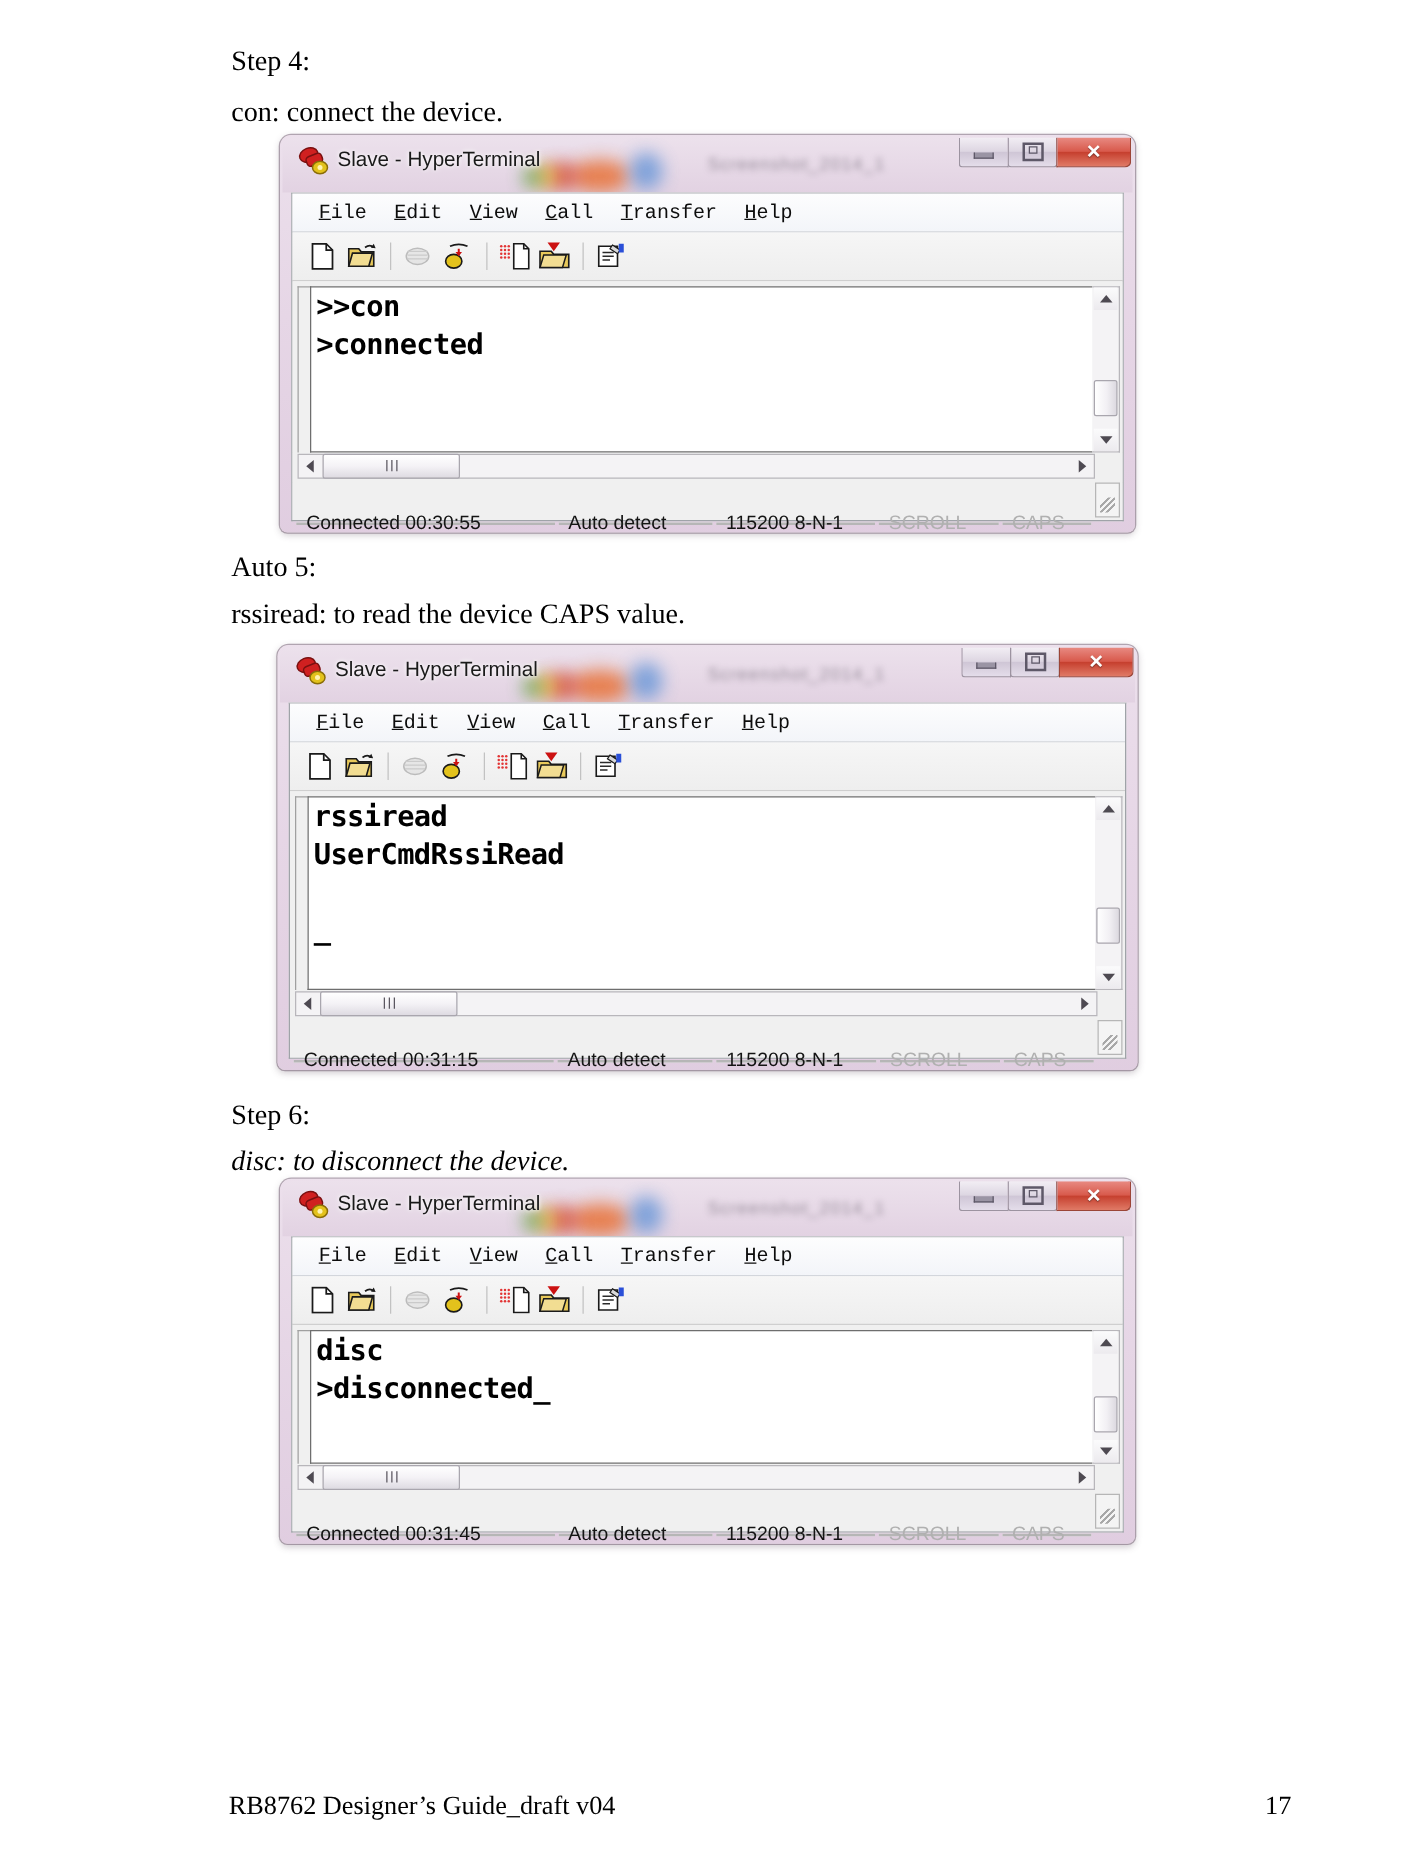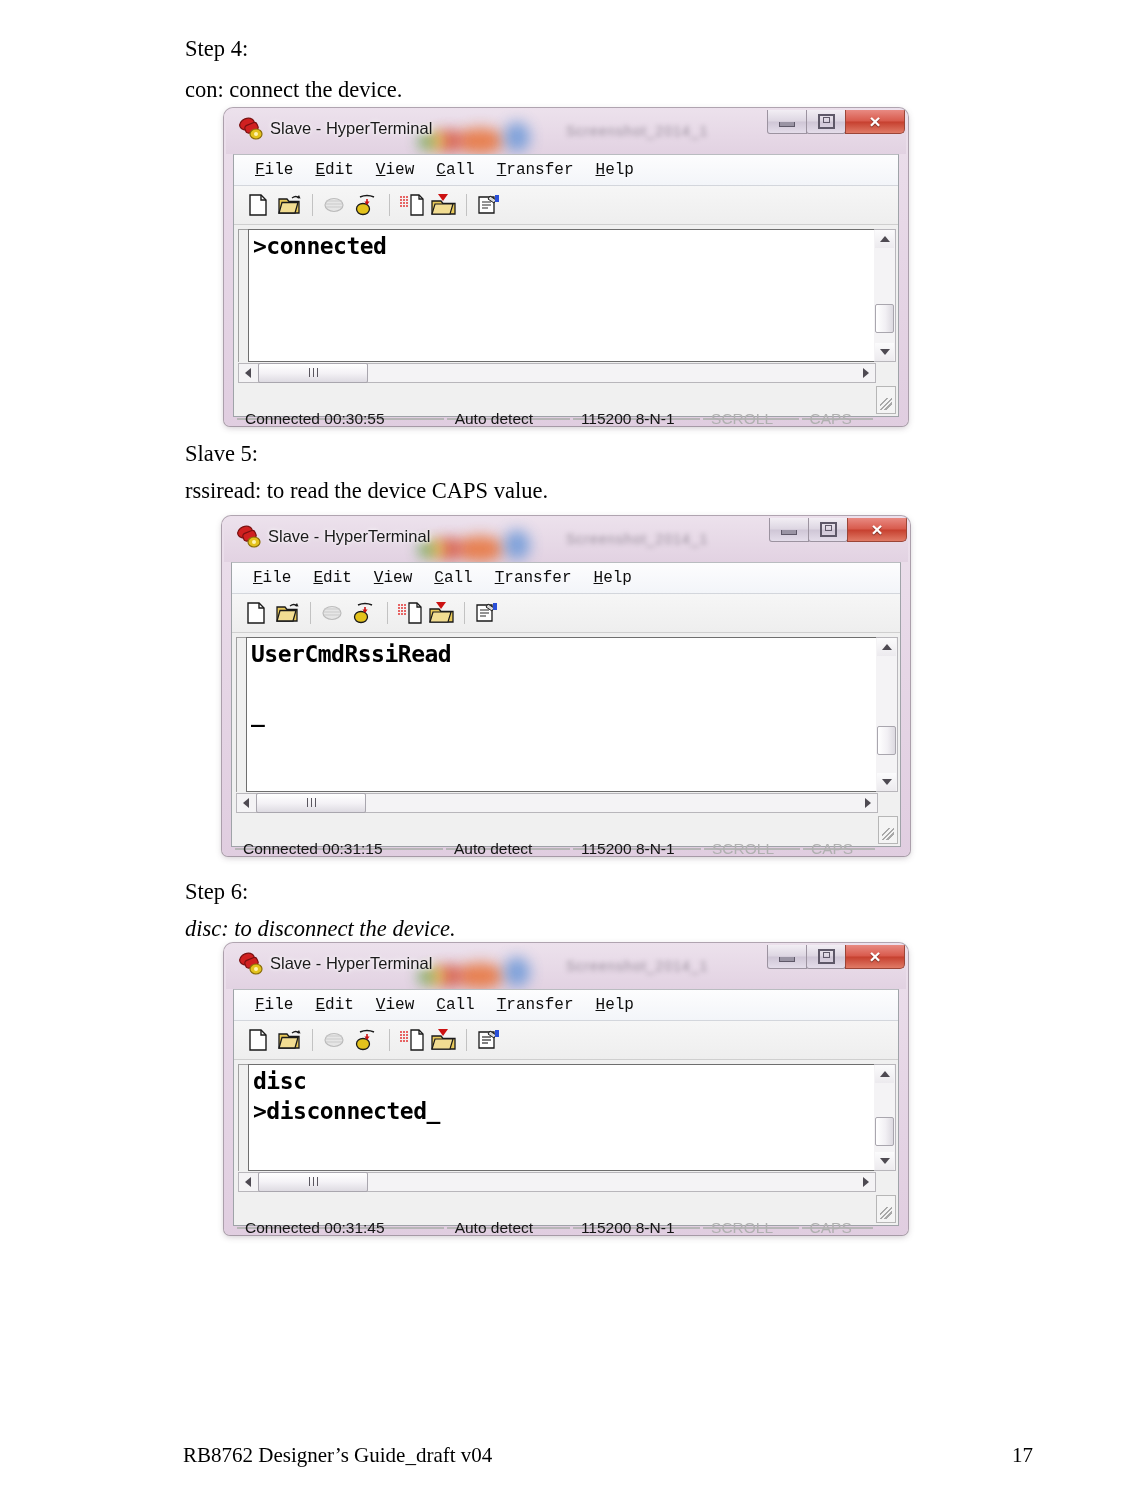--- a/index.html
+++ b/index.html
@@ -22,21 +22,21 @@
     font-family: "Liberation Serif", serif;
     font-size: 22.5px;
     line-height: 1.25;
     color: #000;
     white-space: nowrap;
   }
   .footer-line {
     position: absolute;
     left: 183px;
     right: 103px;
-    bottom: 33px;
+    bottom: 44px;
     height: 30px;
     font-family: "Liberation Serif", serif;
     font-size: 21px;
     color: #000;
     display: flex;
     justify-content: space-between;
     align-items: flex-end;
   }
 
   
@@ -388,21 +388,21 @@
       linear-gradient(135deg, transparent 66%, #a8a8a8 66%, #a8a8a8 76%, transparent 76%),
       linear-gradient(135deg, transparent 26%, #a8a8a8 26%, #a8a8a8 36%, transparent 36%);
   }
 </style>
 </head>
 <body>
 
 <div class="doc-text" style="left:185px; top:35px;">Step 4:</div>
 <div class="doc-text" style="left:185px; top:76px;">con: connect the device.</div>
 
-<div class="doc-text" style="left:185px; top:440px;">Slave 5:</div>
+<div class="doc-text" style="left:185px; top:440px;">Auto 5:</div>
 <div class="doc-text" style="left:185px; top:477px;">rssiread: to read the device CAPS value.</div>
 
 <div class="doc-text" style="left:185px; top:878px;">Step 6:</div>
 <div class="doc-text" style="left:185px; top:915px;font-style:italic;">disc: to disconnect the device.</div>
 
 <div class="footer-line">
   <span>RB8762 Designer’s Guide_draft v04</span>
   <span>17</span>
 </div>
 
@@ -521,20 +521,21 @@
             </g>
             <path d="M13 2 l6 4 -2 3 -6 -4 Z" fill="#d9d9d9" stroke="#1a1a1a" stroke-width="1"></path>
             <rect x="18" y="1" width="4" height="7" fill="#2a4fd8"></rect>
           </svg>
       </div>
     </div>
 
     <div class="term-wrap">
       <div class="term-gutter"></div>
       <div class="term-screen">
+        <div class="term-line">&gt;&gt;con</div>
         <div class="term-line">&gt;connected</div>
       </div>
       <div class="vscroll">
         <div class="vs-arrow">
             <span class="tri-up"></span>
           </div>
         <div class="vs-thumb" style="top:74px;"></div>
         <div class="vs-arrow">
             <span class="tri-down"></span>
           </div>
@@ -687,20 +688,21 @@
             </g>
             <path d="M13 2 l6 4 -2 3 -6 -4 Z" fill="#d9d9d9" stroke="#1a1a1a" stroke-width="1"></path>
             <rect x="18" y="1" width="4" height="7" fill="#2a4fd8"></rect>
           </svg>
       </div>
     </div>
 
     <div class="term-wrap">
       <div class="term-gutter"></div>
       <div class="term-screen">
+        <div class="term-line">rssiread</div>
         <div class="term-line">UserCmdRssiRead</div>
         <div class="term-line">&nbsp;</div>
         <div class="term-line">_</div>
       </div>
       <div class="vscroll">
         <div class="vs-arrow">
             <span class="tri-up"></span>
           </div>
         <div class="vs-thumb" style="top:88px;"></div>
         <div class="vs-arrow">

